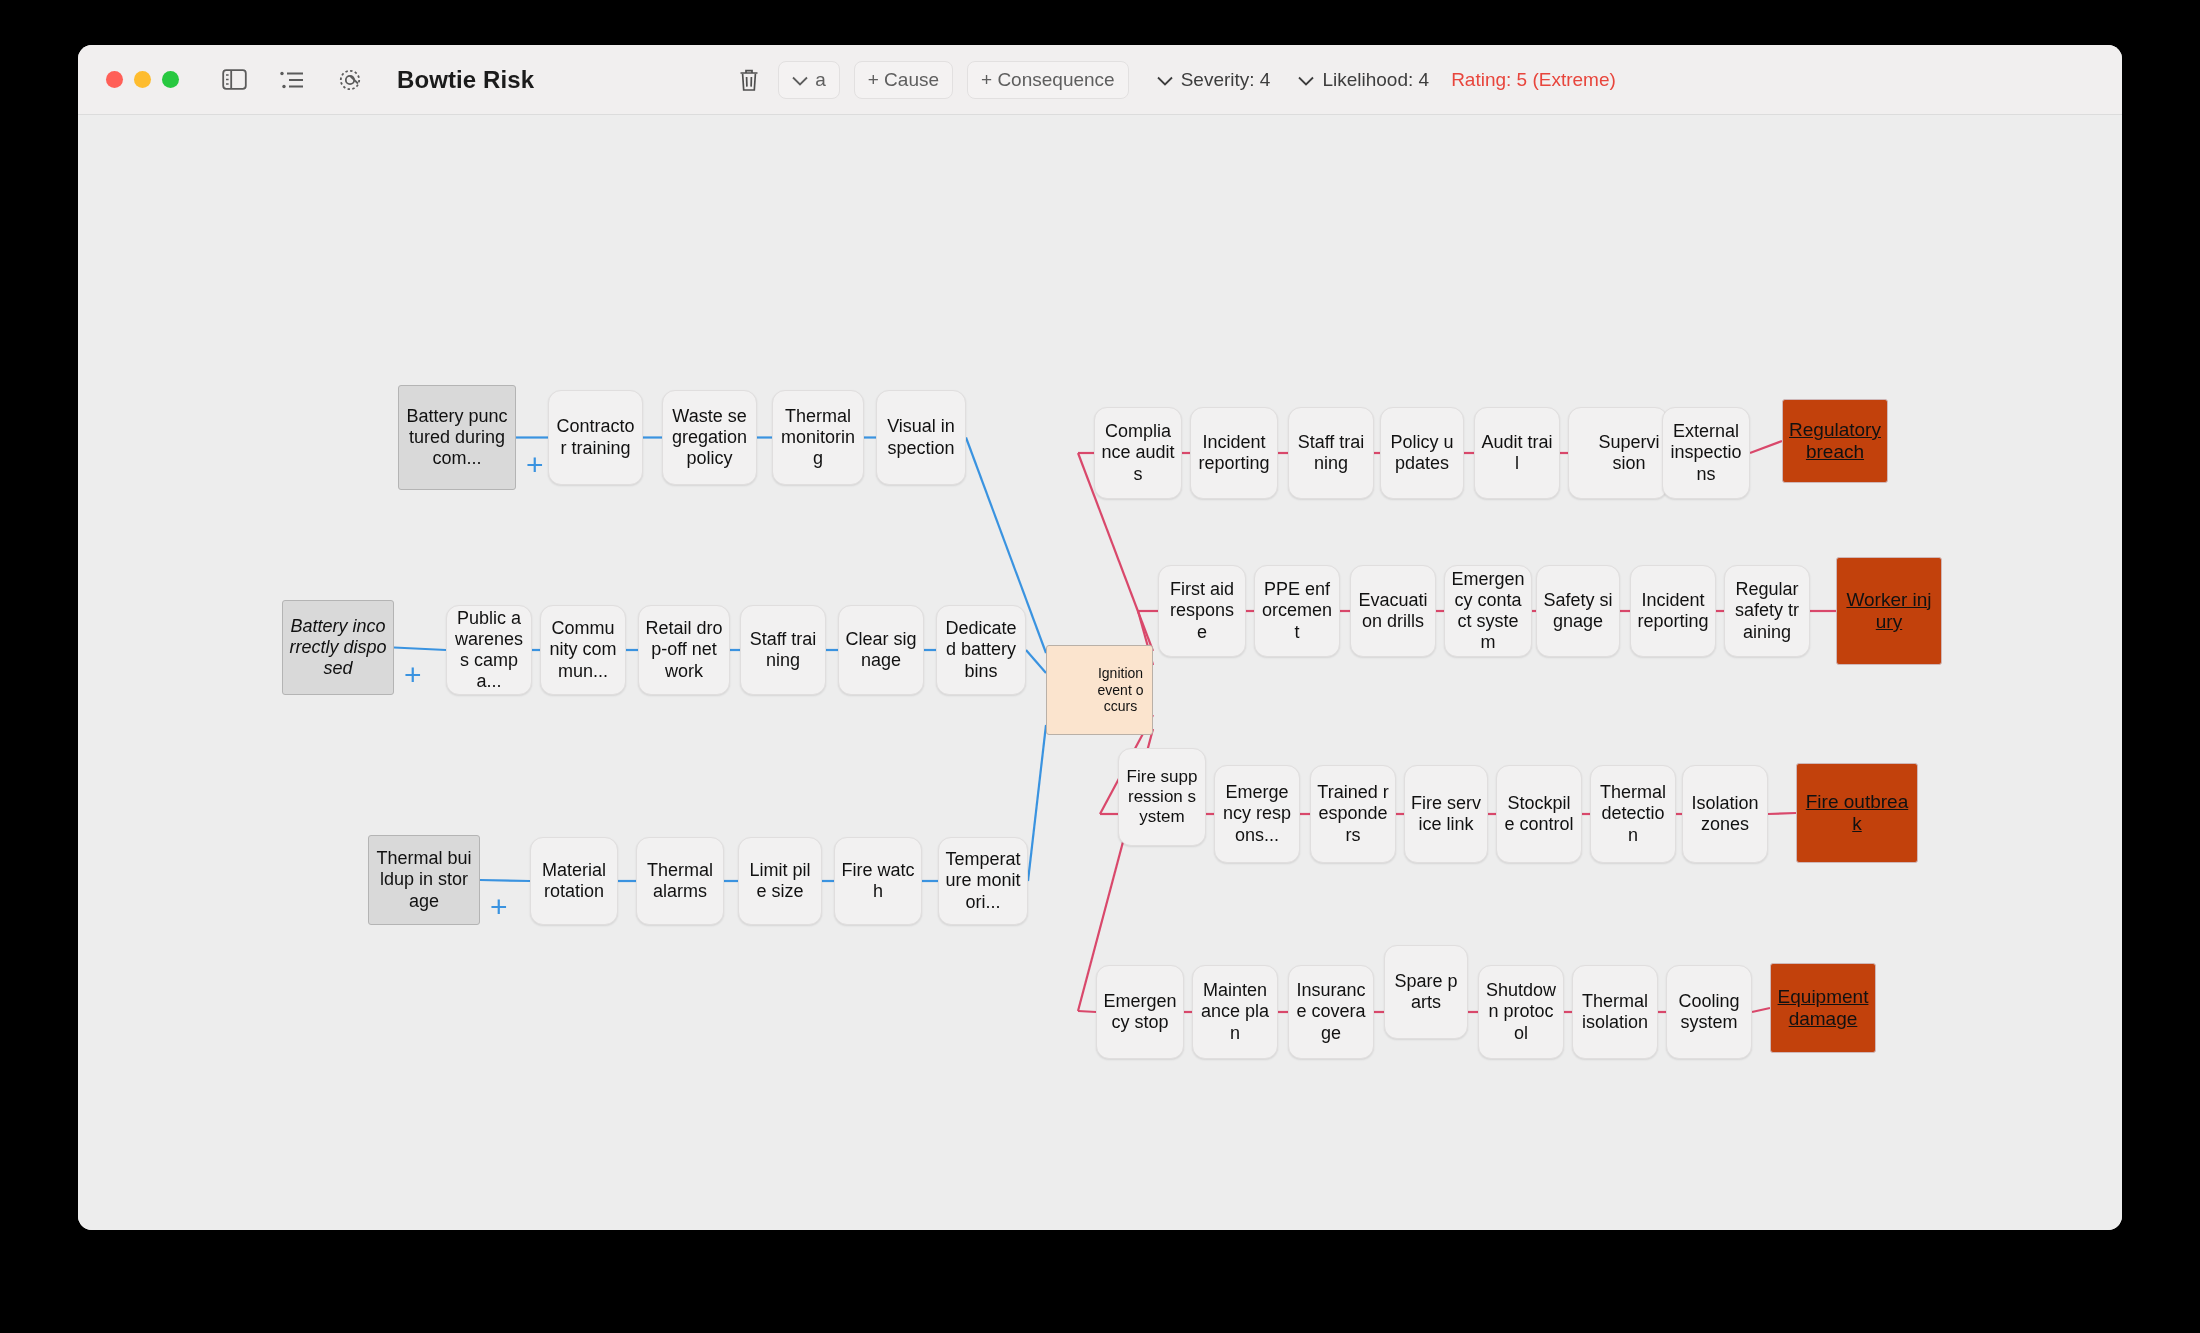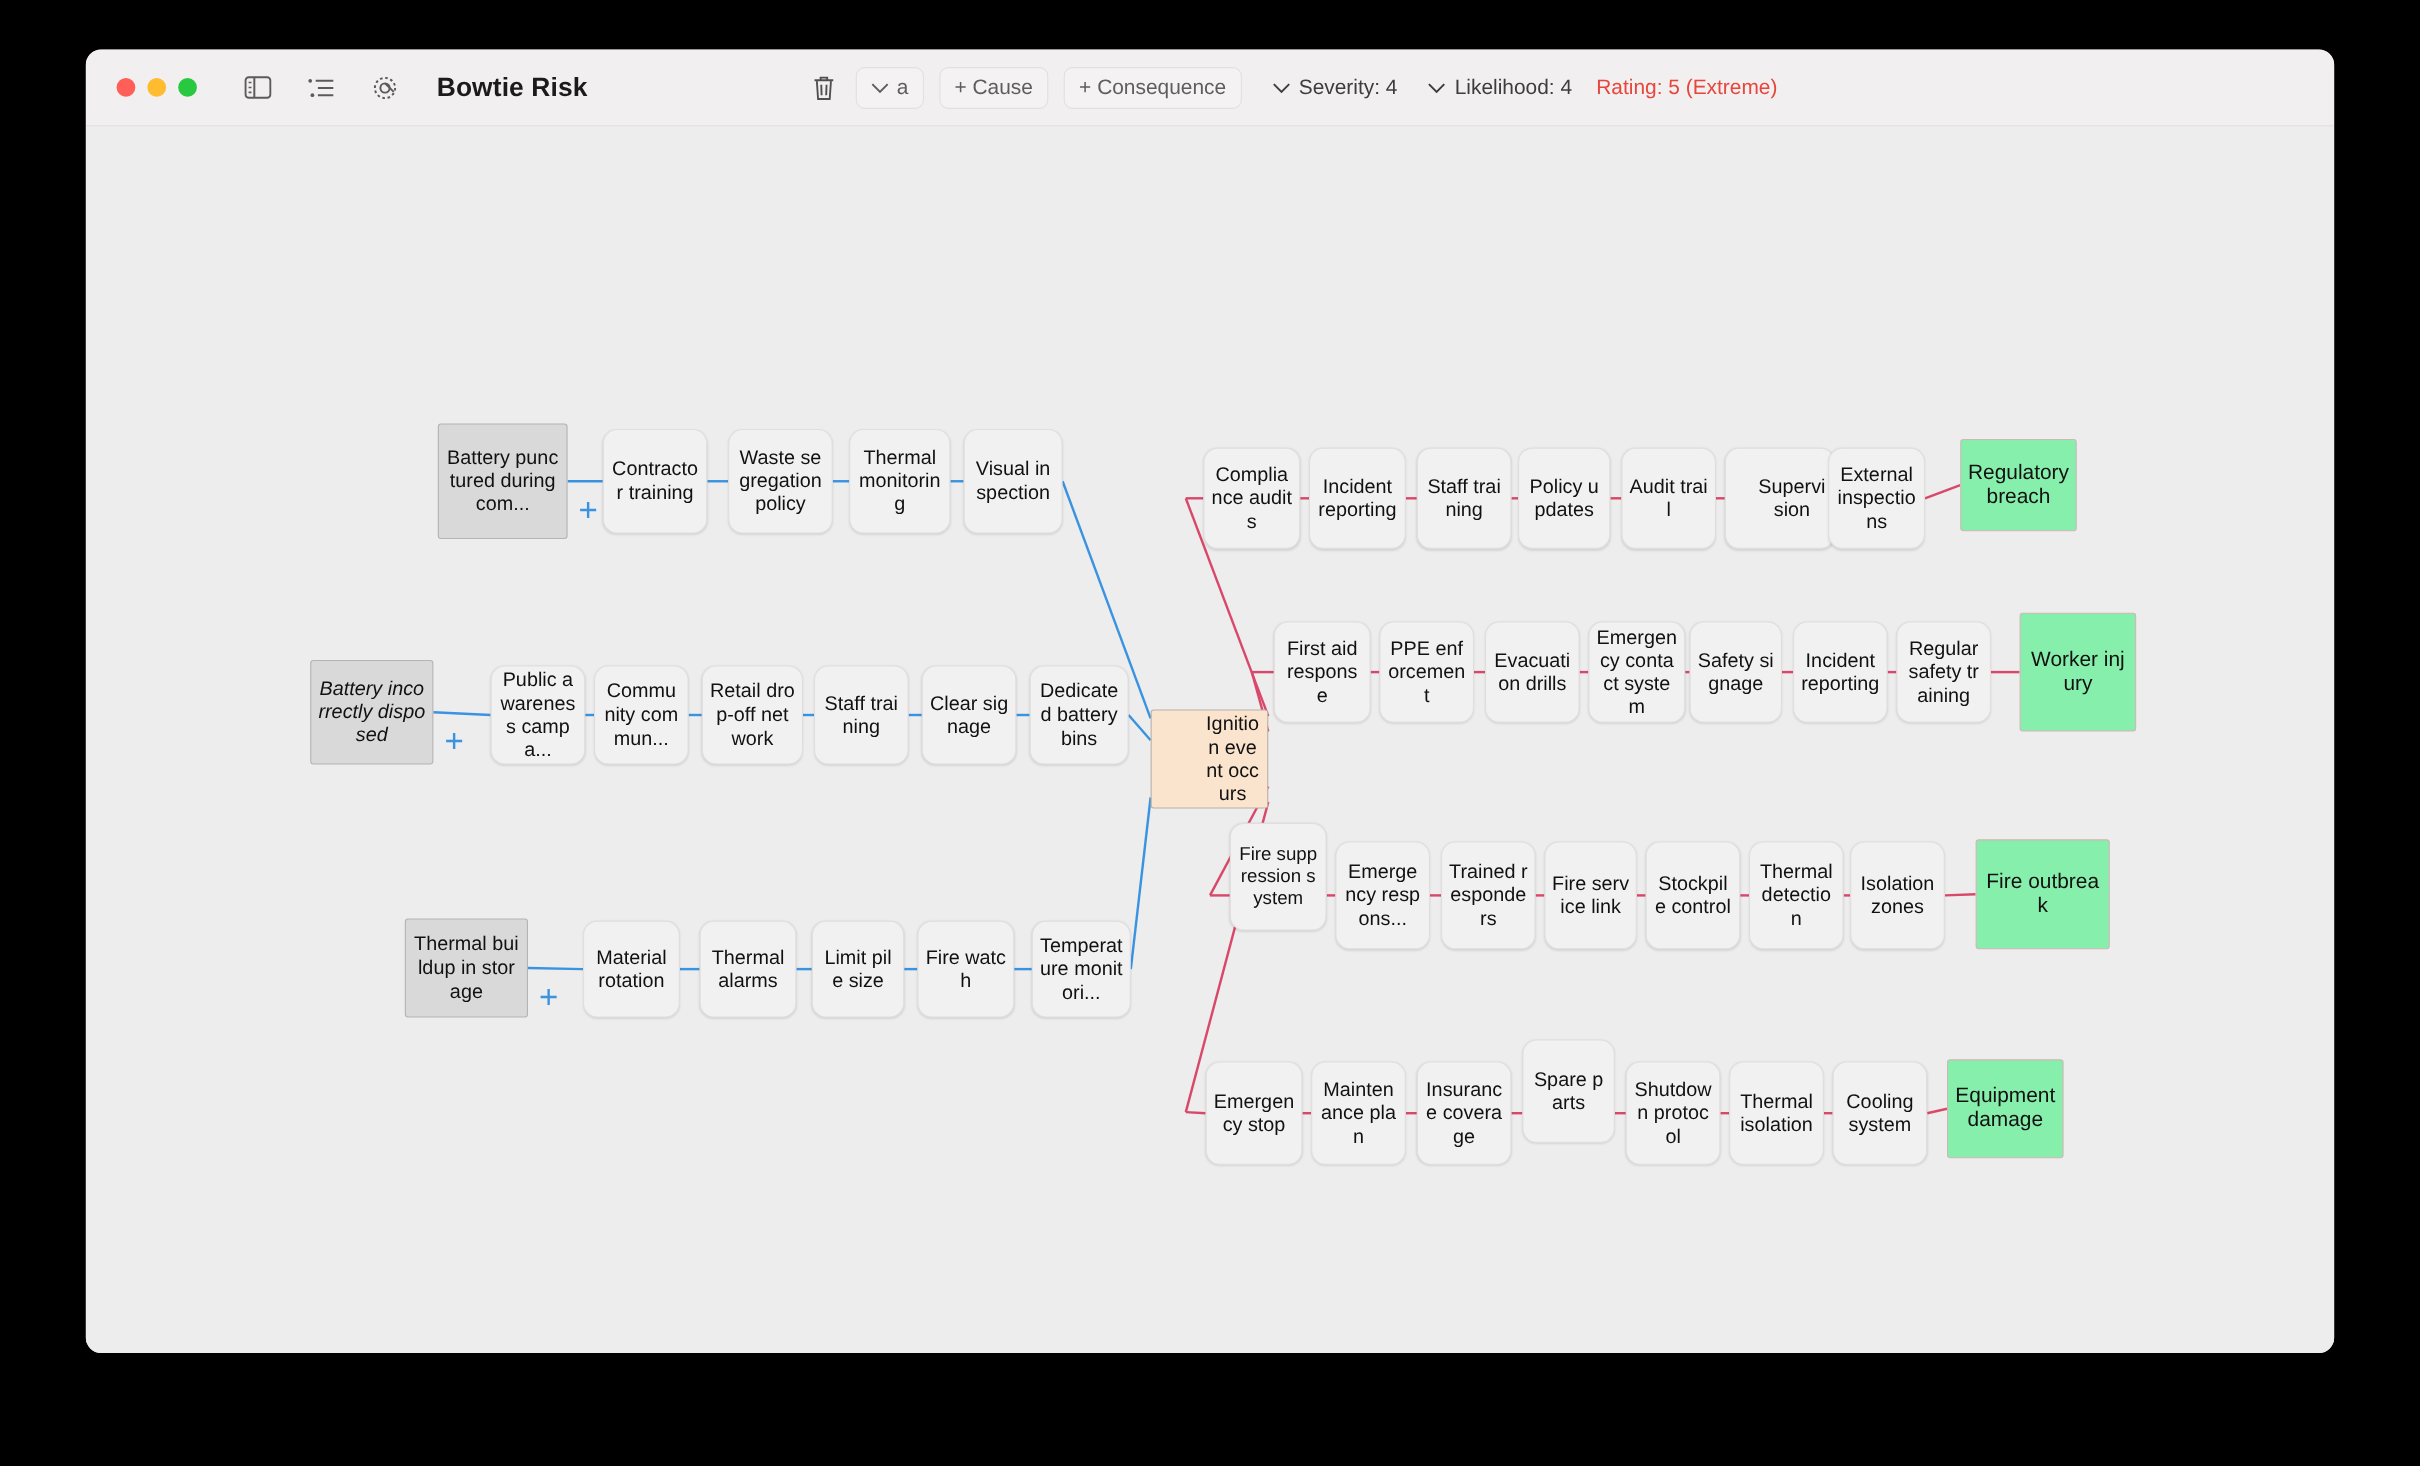--- a/index.html
+++ b/index.html
@@ -128,24 +128,25 @@
     border-radius: 13px;
     box-shadow: 0 1px 2px rgba(0,0,0,0.10);
   }
   .node.center {
     background: #fbe4ce;
     border: 1px solid #b9b0a7;
     border-radius: 3px;
     font-size: 19px;
   }
   .node.outcome {
-    background: #86efac;
+    background: #c2410c;
     border: 1px solid #cfb7b8;
     border-radius: 3px;
     font-size: 19px;
+    text-decoration: underline;
   }
   .plus {
     position: absolute;
     color: #3a93e0;
     font-size: 30px;
     font-weight: 300;
     line-height: 1;
     user-select: none;
   }
 </style>
@@ -296,21 +297,21 @@
         <line x1="1000" y1="896" x2="1018" y2="897" stroke="#d9486b" stroke-width="2.2"></line>
         <line x1="1106" y1="897" x2="1114" y2="897" stroke="#d9486b" stroke-width="2.2"></line>
         <line x1="1200" y1="897" x2="1210" y2="897" stroke="#d9486b" stroke-width="2.2"></line>
         <line x1="1296" y1="897" x2="1306" y2="897" stroke="#d9486b" stroke-width="2.2"></line>
         <line x1="1390" y1="897" x2="1400" y2="897" stroke="#d9486b" stroke-width="2.2"></line>
         <line x1="1486" y1="897" x2="1494" y2="897" stroke="#d9486b" stroke-width="2.2"></line>
         <line x1="1580" y1="897" x2="1588" y2="897" stroke="#d9486b" stroke-width="2.2"></line>
         <line x1="1674" y1="897" x2="1692" y2="893" stroke="#d9486b" stroke-width="2.2"></line>
       </svg>
     <div id="nodes">
-        <div class="node center" style="left: 968px; top: 530px; width: 107px; height: 90px; font-size: 18px; padding-left: 48px;">Ignition event occurs</div>
+        <div class="node center" style="left: 968px; top: 530px; width: 107px; height: 90px; font-size: 14px; padding-left: 48px;">Ignition event occurs</div>
         <div class="node cause-root" style="left: 320px; top: 270px; width: 118px; height: 105px; font-size: 18px;">Battery punctured during com...</div>
         <div class="plus" style="left: 448px; top: 334.5px;">+</div>
         <div class="node barrier" style="left: 470px; top: 275px; width: 95px; height: 95px; font-size: 18px;">Contractor training</div>
         <div class="node barrier" style="left: 584px; top: 275px; width: 95px; height: 95px; font-size: 18px;">Waste segregation policy</div>
         <div class="node barrier" style="left: 694px; top: 275px; width: 92px; height: 95px; font-size: 18px;">Thermal monitoring</div>
         <div class="node barrier" style="left: 798px; top: 275px; width: 90px; height: 95px; font-size: 18px;">Visual inspection</div>
         <div class="node cause-root" style="left: 204px; top: 485px; width: 112px; height: 95px; font-size: 18px; font-style: italic;">Battery incorrectly disposed</div>
         <div class="plus" style="left: 326px; top: 544.5px;">+</div>
         <div class="node barrier" style="left: 368px; top: 490px; width: 86px; height: 90px; font-size: 18px;">Public awareness campa...</div>
         <div class="node barrier" style="left: 462px; top: 490px; width: 86px; height: 90px; font-size: 18px;">Community commun...</div>

